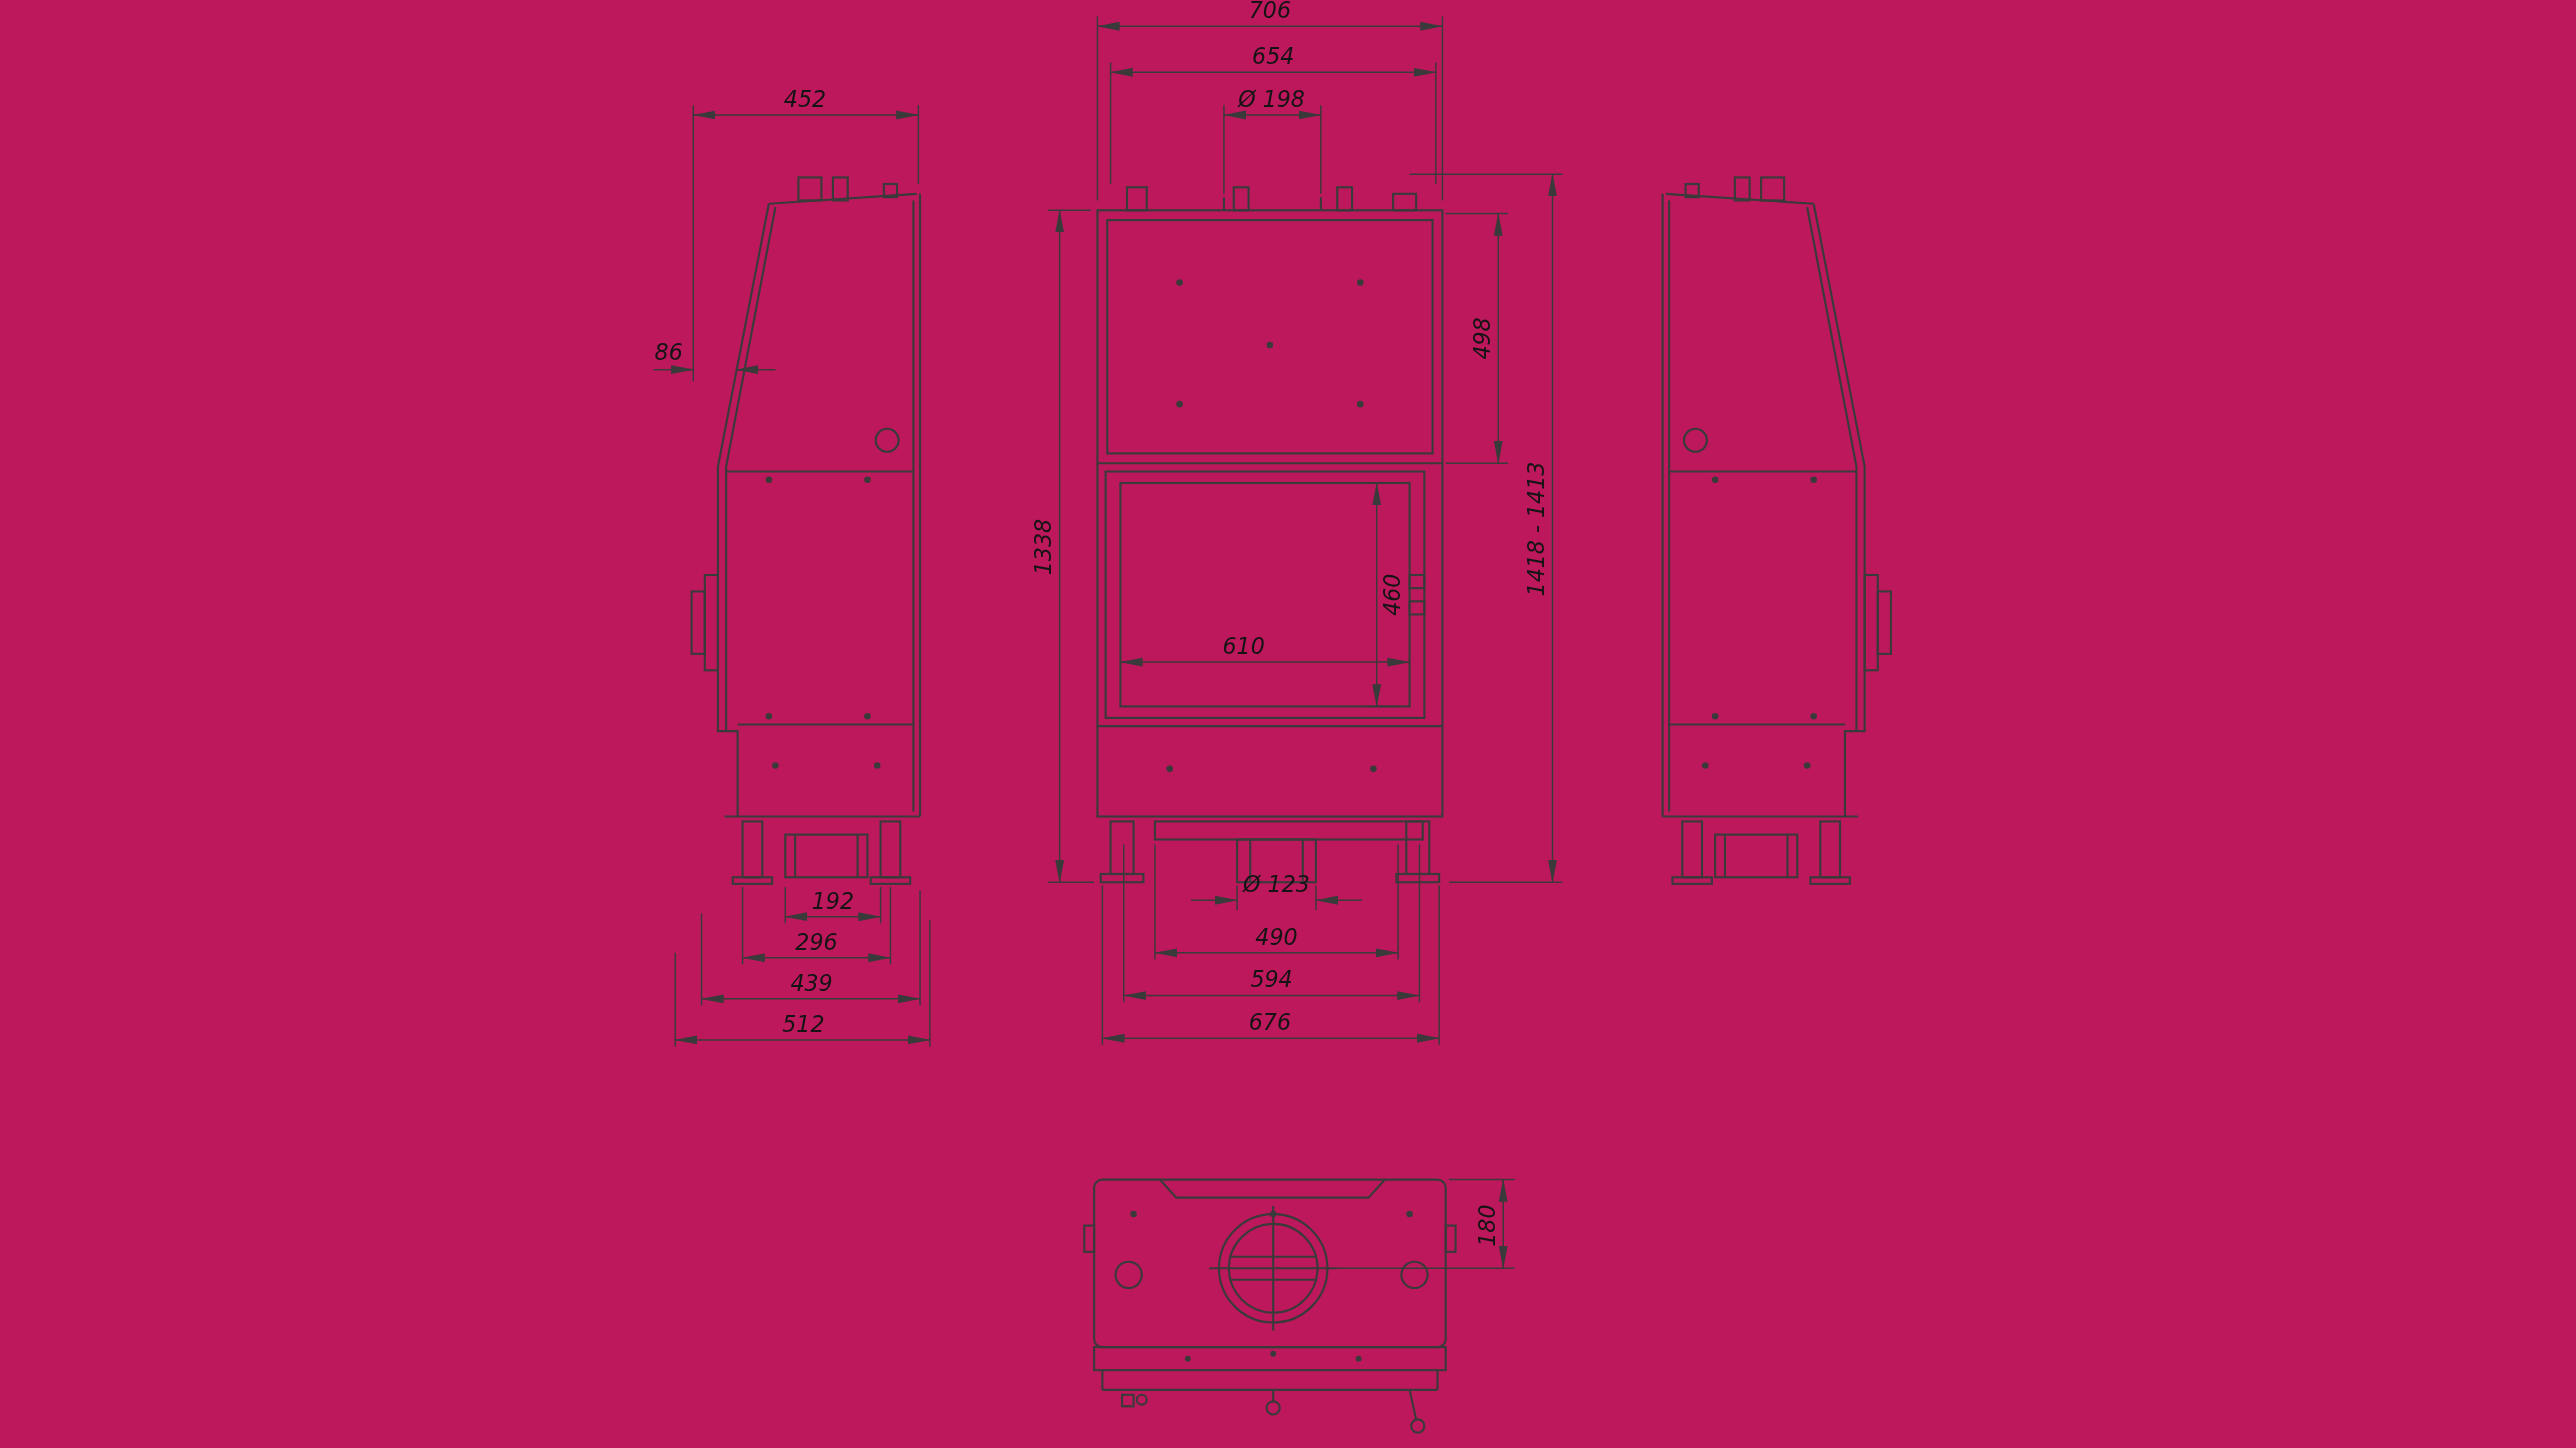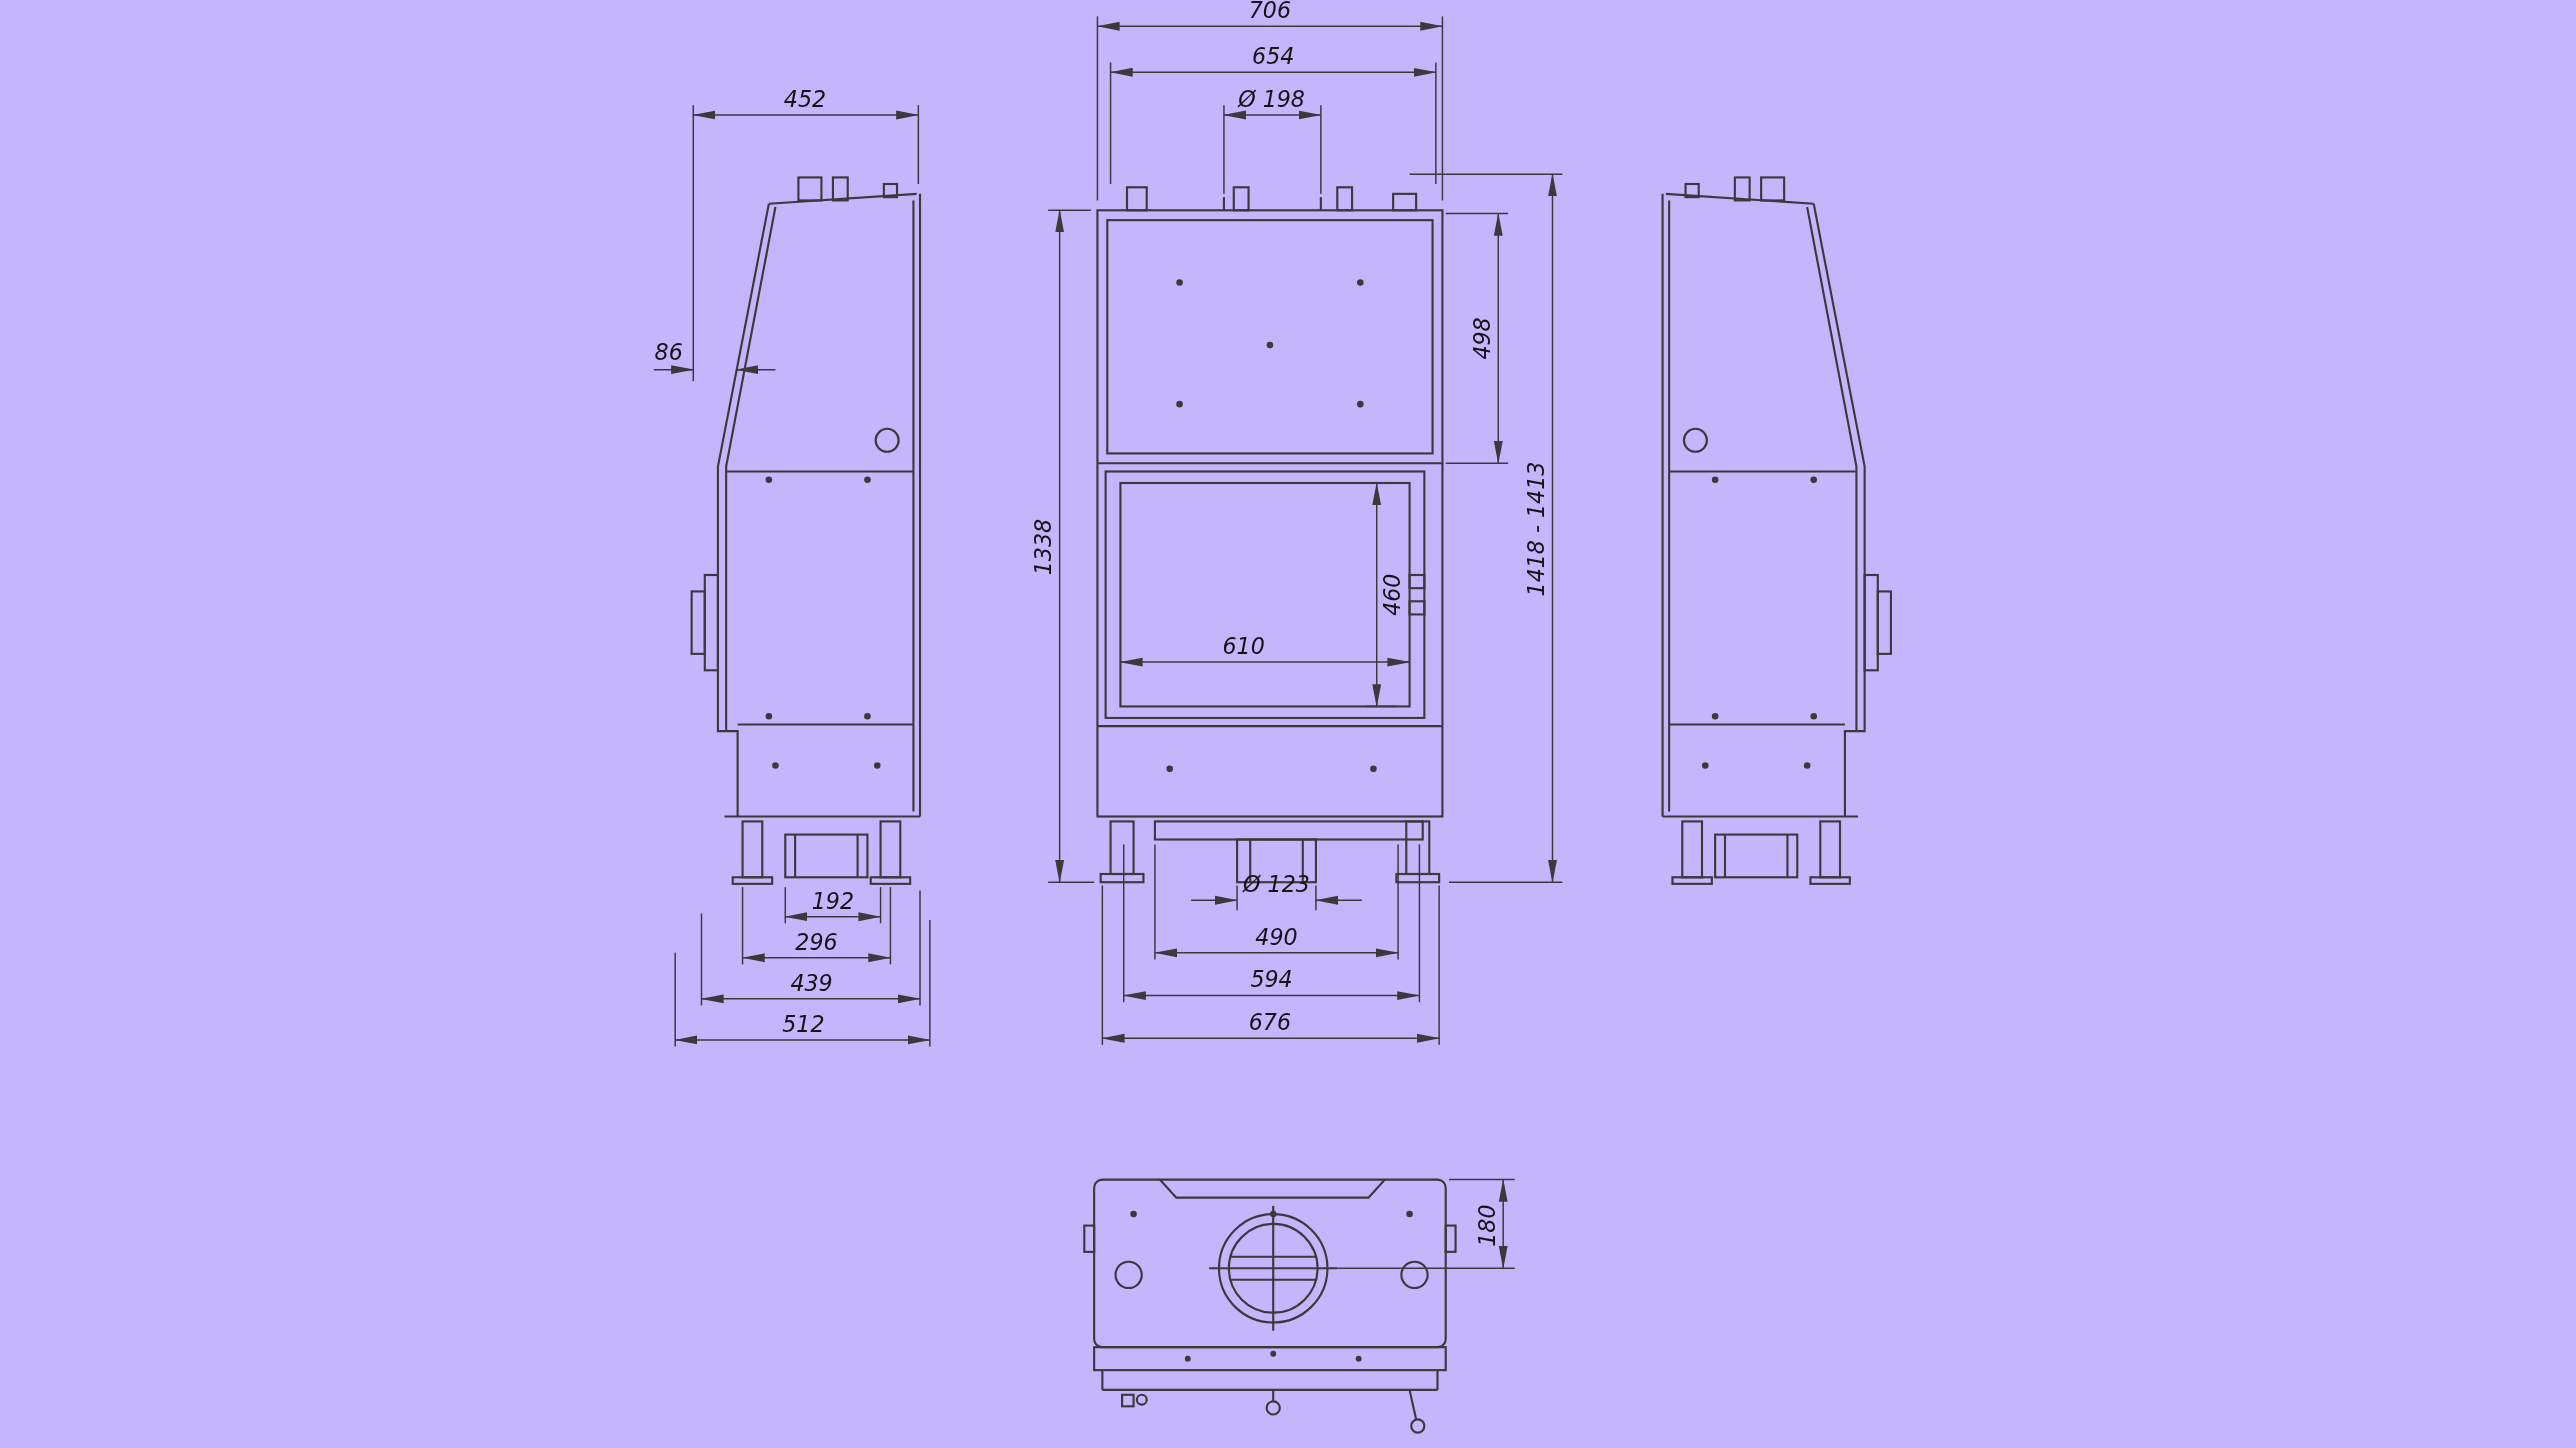--- a/index.html
+++ b/index.html
@@ -3,21 +3,21 @@
 <meta charset="utf-8">
 <style>
   html, body {
     margin: 0;
     padding: 0;
     background: #ffffff;
   }
   .stage {
     width: 2576px;
     height: 1449px;
-    background: #c4b5fd;
+    background: #be185d;
     position: relative;
     overflow: hidden;
   }
   svg { display: block; }
   .obj {
     stroke: #3a3a3a;
     stroke-width: 1.3;
     fill: none;
     stroke-linejoin: miter;
     stroke-linecap: butt;

